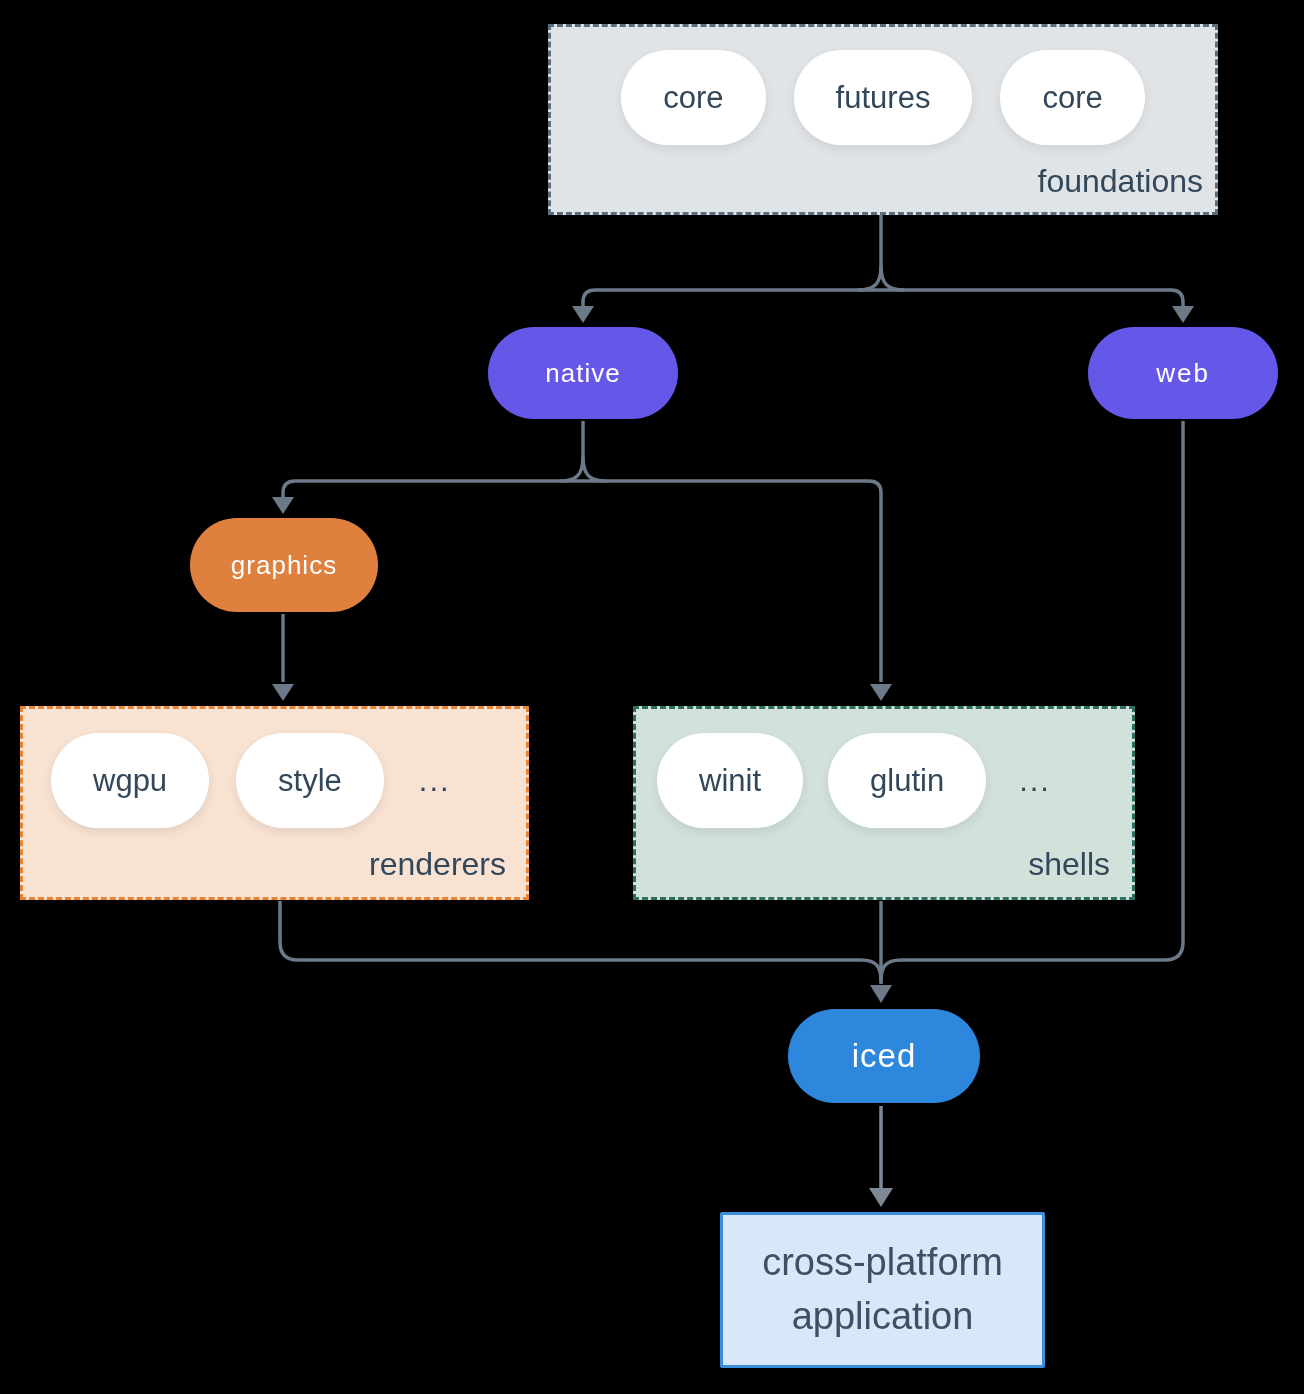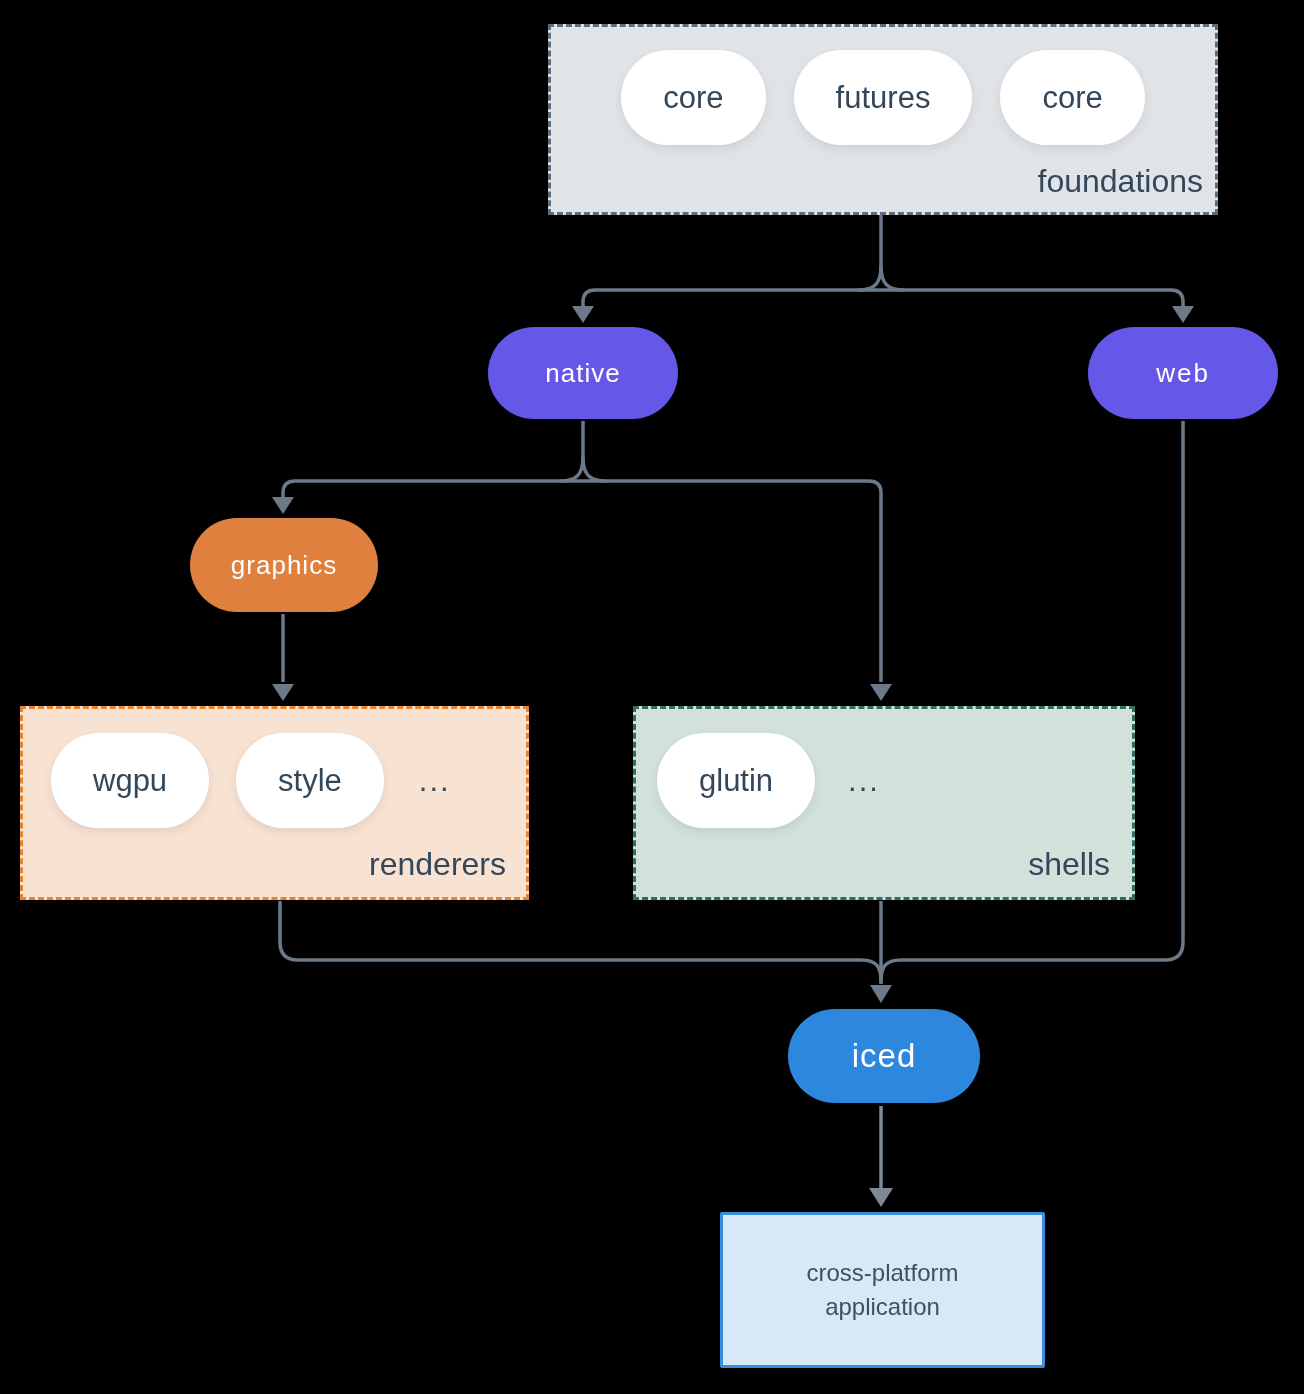--- a/index.html
+++ b/index.html
@@ -59,21 +59,21 @@
     font-size:26px;letter-spacing:1px;
   }
   .native{left:488px;top:327px;width:190px;height:92px;background:var(--purple,#6557e8);}
   .web{left:1088px;top:327px;width:190px;height:92px;background:var(--purple,#6557e8);letter-spacing:2px;}
   .graphics{left:190px;top:518px;width:188px;height:94px;background:var(--orange,#e0803e);}
   .iced{left:788px;top:1009px;width:192px;height:94px;background:var(--blue,#2d87dc);font-size:33px;}
   .app{
     position:absolute;left:720px;top:1212px;width:325px;height:156px;box-sizing:border-box;
     background:var(--app-bg,#d8e8f8);border:3px solid var(--app-border,#3b8edd);border-radius:2px;
     display:flex;flex-direction:column;align-items:center;justify-content:center;
-    font-size:24px;line-height:1.42;color:var(--app-text,#3d5161);
+    font-size:38px;line-height:1.42;color:var(--app-text,#3d5161);
   }
 </style>
 </head>
 <body>
 
 <div class="canvas">
 
   <svg class="connectors" viewBox="0 0 1304 1394">
 
     <path class="arrow" d="M881,215 V270"></path>
@@ -124,20 +124,21 @@
     <div class="pill-row">
       <div class="pill">wgpu</div>
       <div class="pill">style</div>
       <div class="more">...</div>
     </div>
     <div class="group-label">renderers</div>
   </div>
 
   <div class="group shells">
     <div class="pill-row">
+      <div class="pill">winit</div>
       <div class="pill">glutin</div>
       <div class="more">...</div>
     </div>
     <div class="group-label">shells</div>
   </div>
 
   <div class="node iced">iced</div>
 
   <div class="app">
     <div>cross-platform</div>

